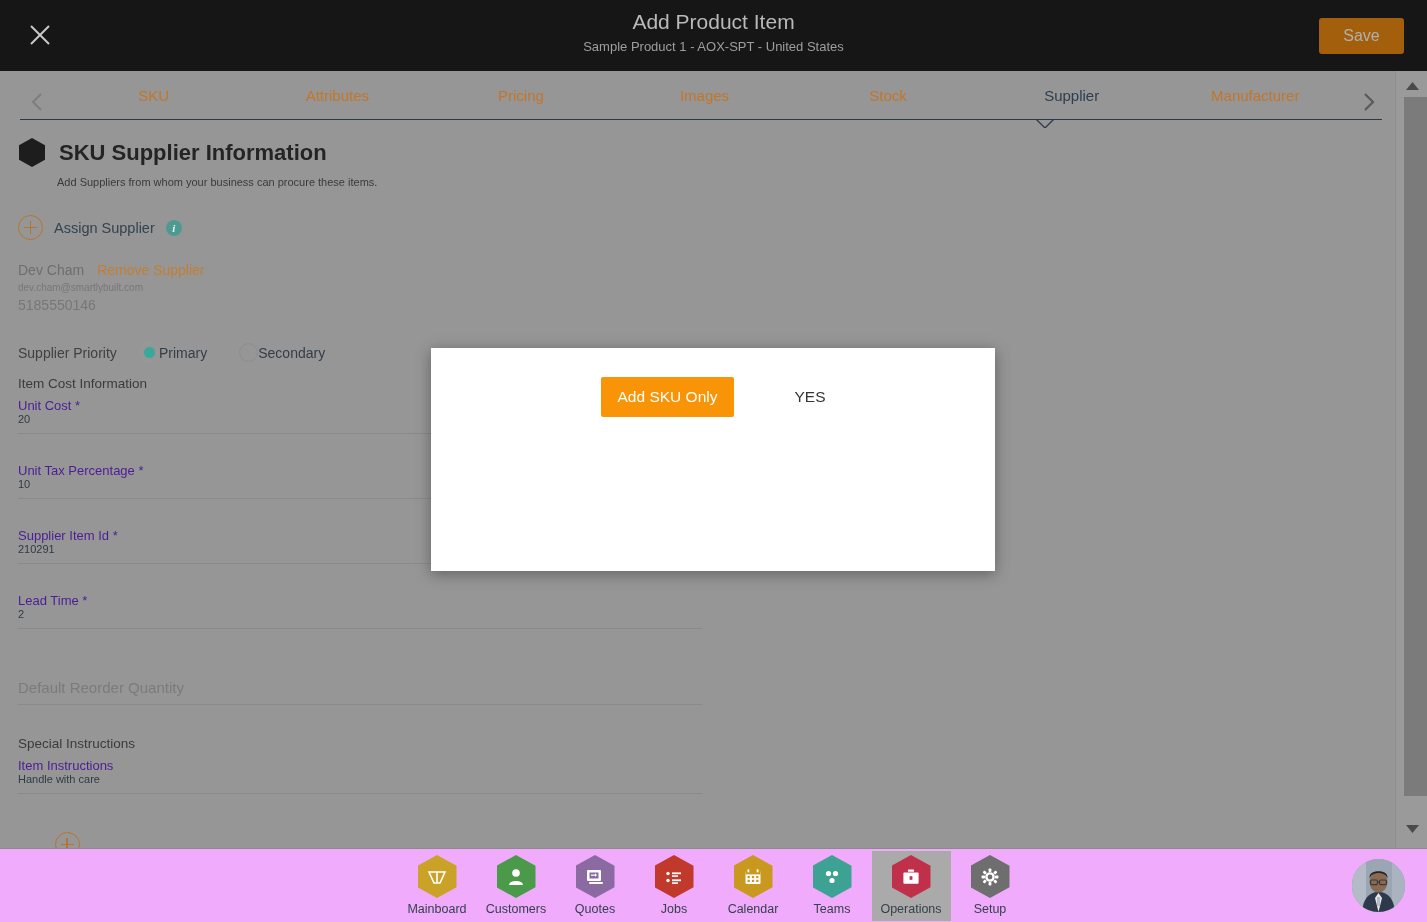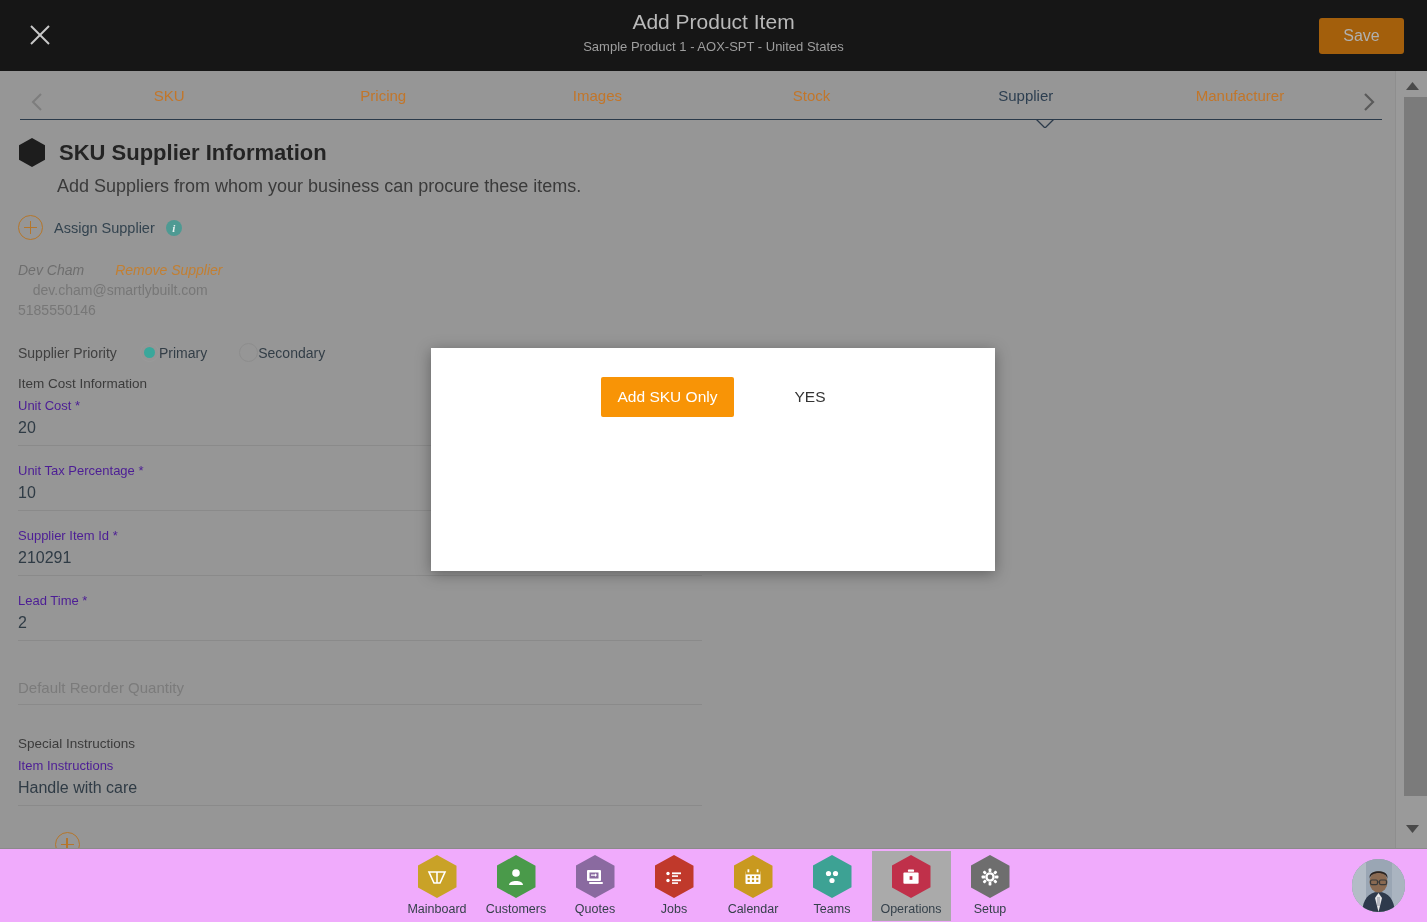--- a/index.html
+++ b/index.html
@@ -101,21 +101,21 @@
   .hex {
     width: 26px; height: 29px;
     background: #1d1d1d;
     clip-path: polygon(50% 0%, 100% 25%, 100% 75%, 50% 100%, 0% 75%, 0% 25%);
   }
   .section-title {
     font-size: 22px; font-weight: bold; color: #242424;
   }
   .section-sub {
     position: absolute; left: 57px; top: 46px;
-    font-size: 18px; color: #3a3a3a;
+    font-size: 11px; color: #3a3a3a;
   }
 
   .assign-row {
     position: absolute; left: 18px; top: 85px;
     display: flex; align-items: center; gap: 11px;
     cursor: pointer;
   }
   .circle-plus {
     width: 25px; height: 25px; border-radius: 50%;
     border: 1.5px solid #b5762b;
@@ -129,24 +129,24 @@
   .assign-label { font-size: 14.5px; color: #33434f; }
   .info-badge {
     width: 16px; height: 16px; border-radius: 50%;
     background: #4e9a93; color: #e9f2f1;
     font-size: 11px; font-weight: bold; font-style: italic;
     display: flex; align-items: center; justify-content: center;
     font-family: "Liberation Serif", serif;
   }
 
   .supplier-block { position: absolute; left: 18px; top: 132px; }
-  .supplier-name-row { display: flex; align-items: baseline; gap: 31px; font-style: italic; }
+  .supplier-name-row { display: flex; align-items: baseline; gap: 13px; }
   .supplier-name { font-size: 14px; color: #6e6e6e; }
   .remove-link { font-size: 14px; color: #c27f32; cursor: pointer; }
-  .supplier-email { font-size: 14px; color: #777777; margin-top: 4px; text-align: center; }
+  .supplier-email { font-size: 10px; color: #777777; margin-top: 4px; }
   .supplier-phone { font-size: 14px; color: #777777; margin-top: 4px; }
 
   .priority-row {
     position: absolute; left: 18px; top: 213px;
     display: flex; align-items: center;
   }
   .priority-label { font-size: 14px; color: #404040; width: 122px; }
   .radio-wrap { display: flex; align-items: center; cursor: pointer; }
   .radio-wrap + .radio-wrap { margin-left: 32px; }
   .radio {
@@ -166,21 +166,21 @@
     font-size: 13.5px; color: #3b3b3b;
   }
 
   .field {
     position: absolute; left: 18px;
     width: 684px;
     border-bottom: 1px solid #8a8a8a;
     padding-bottom: 8px;
   }
   .field-label { font-size: 13px; color: #4c1d95; }
-  .field-value { font-size: 16px; color: #2f3b45; margin-top: 6px; }
+  .field-value { font-size: 11px; color: #2f3b45; }
   .field-placeholder { font-size: 15px; color: #7b7b7b; padding-top: 4px; }
 
   .add-custom {
     position: absolute; left: 18px; top: 702px;
     display: flex; align-items: center; gap: 8px;
     cursor: pointer;
     flex-direction: column;
   }
   .add-custom .circle-plus { width: 25px; height: 25px; }
   .add-custom-label { font-size: 14.5px; color: #b5762b; }
@@ -293,20 +293,21 @@
   </div>
 
   <div class="tabbar">
     <div class="tab-arrow left">
       <svg width="14" height="22" viewBox="0 0 14 22">
         <polyline points="11,3 3,11 11,19" fill="none" stroke="#7d7d7d" stroke-width="2"></polyline>
       </svg>
     </div>
     <div class="tabs">
       <div class="tab">SKU</div>
+      <div class="tab">Attributes</div>
       <div class="tab">Pricing</div>
       <div class="tab">Images</div>
       <div class="tab">Stock</div>
       <div class="tab active">Supplier</div>
       <div class="tab">Manufacturer</div>
     </div>
     <div class="tab-arrow right">
       <svg width="14" height="22" viewBox="0 0 14 22">
         <polyline points="4,3 12,11 4,19" fill="none" stroke="#5a5a5a" stroke-width="2.2"></polyline>
       </svg>

